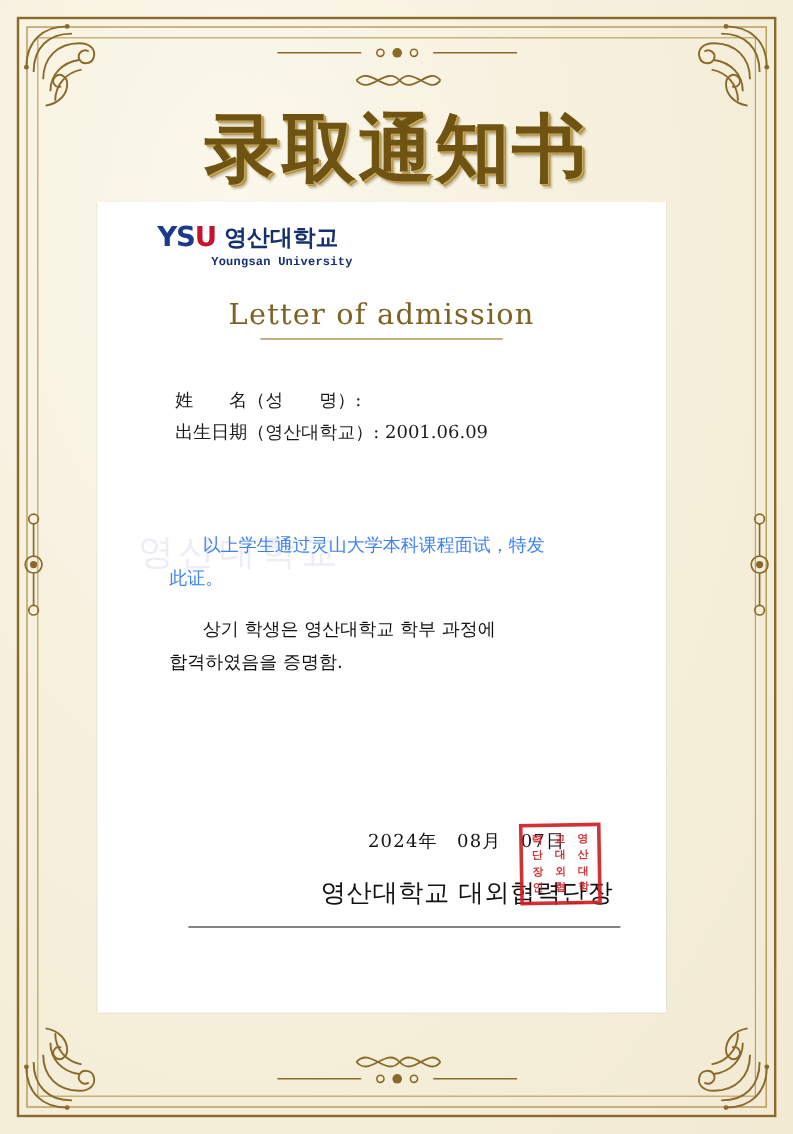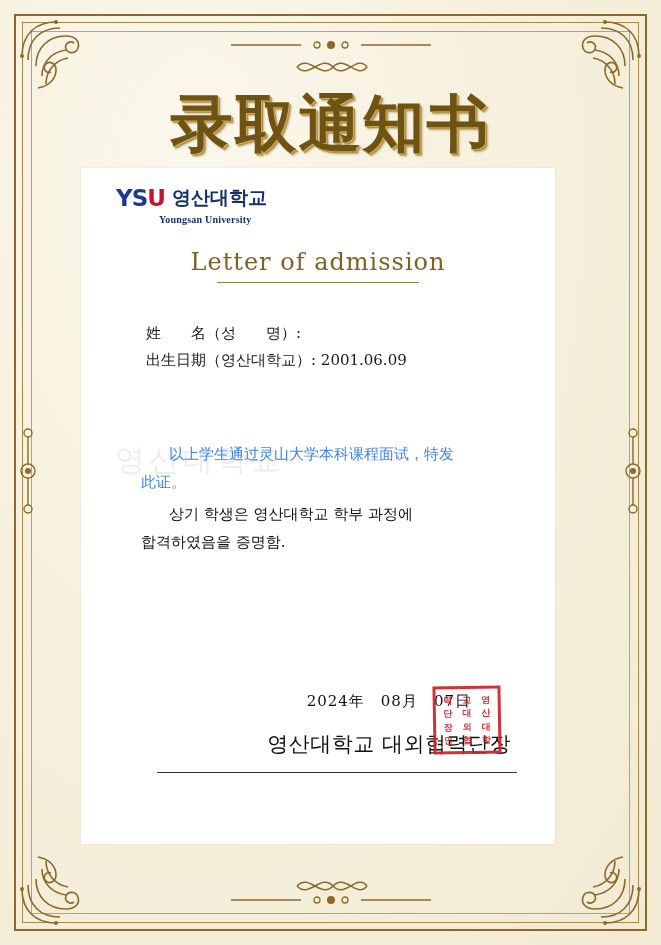--- a/index.html
+++ b/index.html
@@ -128,39 +128,40 @@
   
   .logo-block {
     position: absolute;
     left: 35px;
     top: 17px;
   }
   .logo-row {
     display: flex;
     align-items: center;
     gap: 7px;
+    margin-left: 15px;
   }
   .logo-ysu {
     font-family: "DejaVu Sans", sans-serif;
     font-weight: bold;
     font-size: 23px;
     letter-spacing: -1px;
     color: #1b3a8f;
   }
   .logo-ysu .u { color: #c4122f; }
   .logo-ko {
     font-family: "DejaVu Sans", sans-serif;
     font-weight: bold;
     font-size: 19px;
     color: #16306f;
   }
   .logo-en {
     margin-top: 3px;
-    margin-left: 43px;
-    font-family: Liberation Serif, serif;
+    margin-left: 60px;
+    font-family: Liberation Mono, monospace;
     font-weight: bold;
     font-size: 10px;
     color: #16306f;
     letter-spacing: 0.2px;
   }
 
   
   .script-title {
     position: absolute;
     top: 80px;
@@ -201,21 +202,21 @@
     font-family: "DejaVu Serif", serif;
     font-size: 15px;
     color: #3b82f6;
     line-height: 28px;
   }
   .body-cn .indent { text-indent: 28px; }
 
   .body-ko {
     position: absolute;
     left: 60px;
-    top: 332px;
+    top: 342px;
     width: 380px;
     font-family: "DejaVu Sans", sans-serif;
     font-size: 15px;
     color: #111;
     line-height: 28px;
   }
   .body-ko .indent { text-indent: 28px; }
 
   
   .sig-date {

